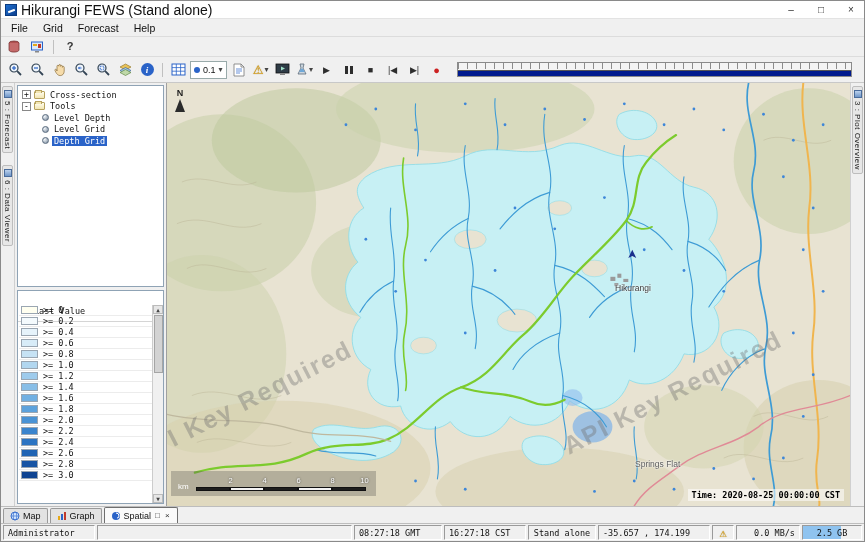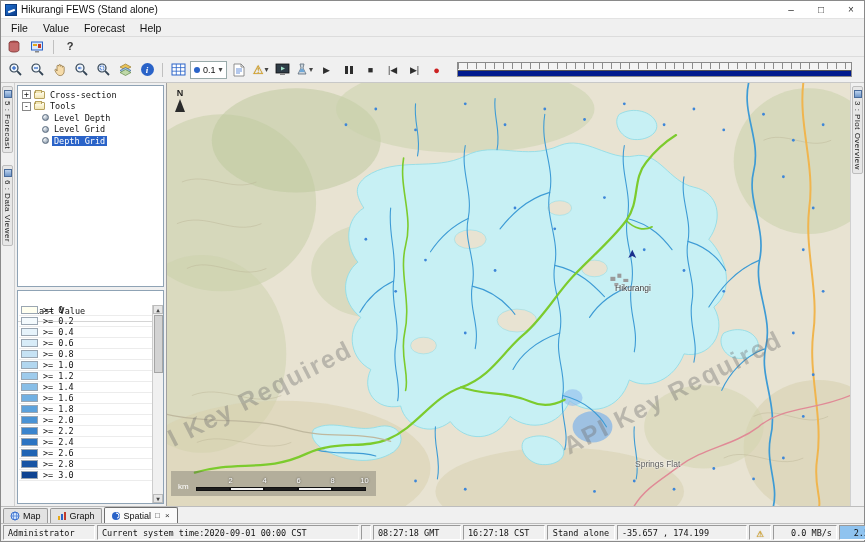--- a/index.html
+++ b/index.html
@@ -5,21 +5,21 @@
   *{box-sizing:border-box;margin:0;padding:0}
   html,body{width:865px;height:542px;overflow:hidden}
   body{font-family:"Liberation Sans",sans-serif;font-size:11px;background:#f0f0f0;color:#111}
   .window{width:865px;height:542px;display:flex;flex-direction:column;border:1px solid #8a8a8a;background:#f0f0f0}
 
   
   .titlebar{height:18px;display:flex;align-items:center;background:#fff;padding:0 0 0 4px;gap:4px;border-bottom:1px solid #e3e3e3;flex:0 0 auto}
   .app-icon{width:12px;height:12px;background:linear-gradient(135deg,#1d6fd1,#0c3f8e);border:1px solid #0a3susp}
   .app-icon{border:1px solid #0a3a80;position:relative}
   .app-icon::after{content:"";position:absolute;left:2px;top:5px;width:7px;height:2px;background:#fff;transform:rotate(-20deg)}
-  .title-text{flex:1;font-size:10px;white-space:nowrap;overflow:hidden}
+  .title-text{flex:1;font-size:14px;white-space:nowrap;overflow:hidden}
   .win-btn{width:26px;height:17px;display:flex;align-items:center;justify-content:center;font-size:10px;color:#333}
 
   
   .menubar{height:18px;display:flex;align-items:center;background:#f0f0f0;padding:0 3px;gap:1px;border-bottom:1px solid #dcdcdc;flex:0 0 auto}
   .menu-item{padding:1px 7px;font-size:10.5px}
 
   
   .toolbar1{height:20px;display:flex;align-items:center;padding:0 3px;gap:3px;border-bottom:1px solid #dcdcdc;flex:0 0 auto}
   .toolbar2{height:26px;display:flex;align-items:center;padding:0 4px;gap:2px;border-bottom:1px solid #c8c8c8;flex:0 0 auto}
   .tb-sep{width:1px;height:14px;background:#c0c0c0;margin:0 3px}
@@ -98,21 +98,21 @@
 
   
   .statusbar{height:18px;display:flex;align-items:stretch;gap:2px;padding:1px 2px;border-top:1px solid #bdbdbd;font-family:"DejaVu Sans Mono",monospace;font-size:8.5px;flex:0 0 auto}
   .scell{border:1px solid;border-color:#9a9a9a #ffffff #ffffff #9a9a9a;display:flex;align-items:center;padding:0 4px;white-space:nowrap;overflow:hidden;flex:0 0 auto}
   .scell.spacer{flex:1;border-color:#9a9a9a #ffffff #ffffff #9a9a9a}
   .scell.c-user{width:92px}
   .scell.c-systime{width:262px}
   .scell.c-gmt{width:88px}
   .scell.c-local{width:82px}
   .scell.c-mode{width:68px;justify-content:center}
-  .scell.c-coords{width:130px}
+  .scell.c-coords{width:112px}
   .scell.c-warn{width:22px;justify-content:center}
   .scell.c-rate{width:64px;justify-content:flex-end}
   .scell.c-mem{width:60px;background:linear-gradient(90deg,#8fc3ef 0 66%,#f0f0f0 66%);justify-content:center}
 
   .mini-svg{display:block}
 </style>
 </head>
 <body>
 
 <div class="window">
@@ -120,21 +120,21 @@
   <div class="titlebar">
     <span class="app-icon"></span>
     <span class="title-text">Hikurangi FEWS  (Stand alone)</span>
     <span class="win-btn">–</span>
     <span class="win-btn">□</span>
     <span class="win-btn">×</span>
   </div>
 
   <div class="menubar">
     <span class="menu-item">File</span>
-    <span class="menu-item">Value</span>
+    <span class="menu-item">Grid</span>
     <span class="menu-item">Forecast</span>
     <span class="menu-item">Help</span>
   </div>
 
   <div class="toolbar1">
     <span class="tb-btn">
       <svg class="mini-svg" width="14" height="14" viewBox="0 0 14 14">
           <ellipse cx="7" cy="3" rx="5" ry="2" fill="#b05050" stroke="#702828" stroke-width=".7"></ellipse>
           <path d="M2 3v7c0 1.2 2.2 2.1 5 2.1s5-.9 5-2.1V3" fill="#c46a6a" stroke="#702828" stroke-width=".7"></path>
         </svg>
@@ -525,20 +525,21 @@
       </svg>
 
       <div class="overlay north">
         <div>N</div>
         <div class="north-arrow"></div>
       </div>
       <div class="overlay watermark" style="left:-45px;top:305px">API Key Required</div>
       <div class="overlay watermark" style="left:385px;top:295px">API Key Required</div>
       <div class="overlay place-label" style="left:448px;top:200px">Hikurangi</div>
       <div class="overlay place-label minor" style="left:468px;top:376px">Springs Flat</div>
+      <div class="overlay time-chip">Time: 2020-08-25 00:00:00 CST</div>
 
       <div class="overlay scalebar">
         <span class="scale-unit">km</span>
         <span class="scale-track">
           <span class="scale-seg dark">
               <span class="scale-num">2</span>
             </span>
           <span class="scale-seg lite">
               <span class="scale-num">4</span>
             </span>
@@ -587,21 +588,20 @@
         </svg>
       <span>Spatial</span>
       <span class="tab-mini">□</span>
       <span class="tab-mini">×</span>
     </div>
   </div>
 
 
   <div class="statusbar">
     <span class="scell c-user">Administrator</span>
-    <span class="scell c-systime">Current system time:2020-09-01 00:00 CST</span>
     <span class="scell spacer"></span>
     <span class="scell c-gmt">08:27:18 GMT</span>
     <span class="scell c-local">16:27:18 CST</span>
     <span class="scell c-mode">Stand alone</span>
     <span class="scell c-coords">-35.657 , 174.199</span>
     <span class="scell c-warn">
         <span class="warn-glyph">⚠</span>
       </span>
     <span class="scell c-rate">0.0 MB/s</span>
     <span class="scell c-mem">2.5 GB</span>

